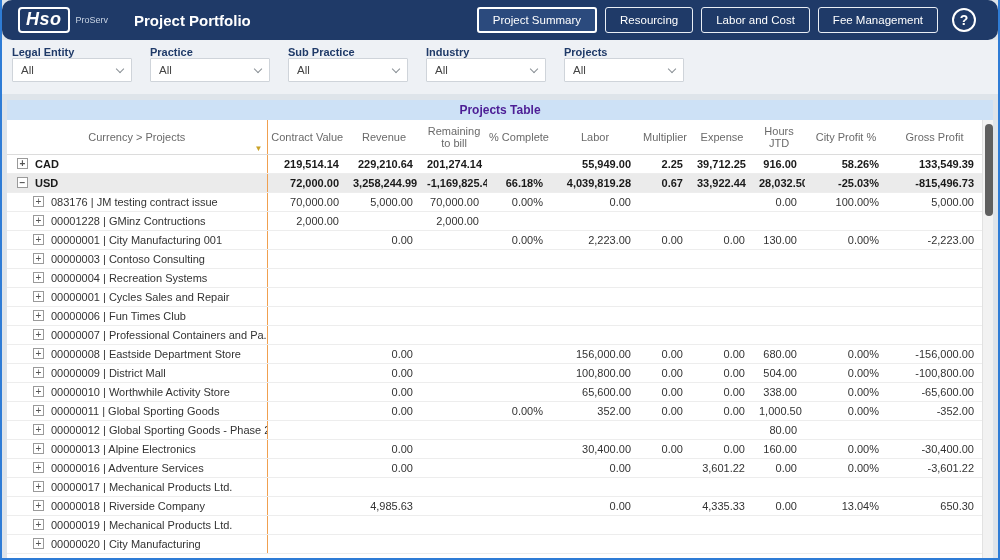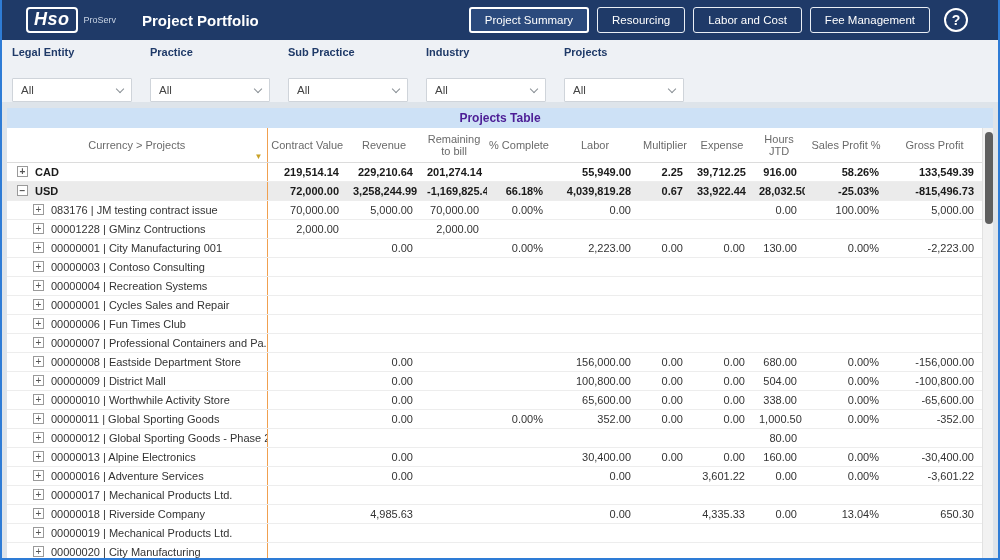--- a/index.html
+++ b/index.html
@@ -3,35 +3,35 @@
 <meta charset="utf-8">
 <style>
   * { box-sizing: border-box; margin: 0; padding: 0; }
   html,body { width:1000px; height:560px; font-family:"Liberation Sans", sans-serif; }
   .page {
     width:1000px; height:560px; background:#dee4ea; overflow:hidden;
     border-left:2px solid #2e7cd6; border-right:2px solid #2e7cd6; border-bottom:2px solid #2e7cd6;
     display:flex; flex-direction:column;
   }
   
-  .topbar { height:40px; flex:0 0 40px; background:#1f3a68; display:flex; align-items:center; padding:0 24px; }
+  .topbar { height:40px; flex:0 0 40px; background:#1f3a68; display:flex; align-items:center; padding:0 16px;border-radius:10px; }
   .logo { color:#fff; font-style:italic; font-weight:bold; font-size:18px; border:2px solid #fff; border-radius:4px; padding:0 6px 1px 6px; letter-spacing:.5px; }
   .logo-sub { color:#c9d4e4; font-size:9px; margin-left:6px; }
   .app-title { color:#fff; font-size:15px; font-weight:bold; margin-left:26px; }
   .spacer { flex:1; }
   .navbtn { height:26px; padding:0 14px; margin-left:8px; background:#1f3a68; color:#fff; font-size:11.5px;
             border:1px solid #e9eef5; border-radius:3px; cursor:pointer; font-family:inherit;text-align:center; }
   .navbtn.active { background:#2b4a7d; border:2px solid #ffffff; }
   .help { width:24px; height:24px; border:2px solid #fff; border-radius:50%; color:#fff; font-size:14px; font-weight:bold;
           text-align:center; line-height:20px; margin:0 6px 0 14px; cursor:pointer; }
   
   .filterbar { flex:0 0 54px; background:#eef1f5; display:flex; align-items:flex-start; padding:6px 10px 0 10px; }
   .filters { display:flex; }
   .fgroup { width:120px; margin-right:18px; }
-  .flabel { font-size:11px; font-weight:bold; color:#1f3a68; margin-bottom:20px; }
+  .flabel { font-size:11px; font-weight:bold; color:#1f3a68; margin-bottom:0; }
   .fselect { height:24px; background:#fff; border:1px solid #cfd4da; border-radius:1px; padding:0 8px;
              display:flex; align-items:center; justify-content:space-between; font-size:11.5px; color:#444; cursor:pointer; }
   .chev { width:6px; height:6px; border-left:1.5px solid #8a9096; border-bottom:1.5px solid #8a9096;
           transform:rotate(-45deg); margin-top:-3px; }
   .viewbtns { margin-left:auto; display:flex; align-items:center; margin-top:12px; }
   .btn-table { height:26px; padding:0 16px; background:#1f3a68; color:#fff; border:1px solid #1f3a68;
                border-radius:4px; font-size:11.5px; cursor:pointer; font-family:inherit; }
   .btn-graph { height:26px; padding:0 12px; margin-left:10px; background:#f4fbfb; color:#17606b;
                border:1px solid #7fd0d2; border-radius:14px; font-size:11.5px; cursor:pointer;
                display:flex; align-items:center; gap:5px; font-family:inherit; box-shadow:0 0 3px #aee3e4; }
@@ -132,21 +132,21 @@
             <tr>
               <th>Currency &gt; Projects<span class="col-filter">▼</span></th>
               <th>Contract Value</th>
               <th>Revenue</th>
               <th>Remaining to bill</th>
               <th>% Complete</th>
               <th>Labor</th>
               <th>Multiplier</th>
               <th>Expense</th>
               <th>Hours JTD</th>
-              <th>Sales Profit %</th>
+              <th>City Profit %</th>
               <th>Gross Profit</th>
             </tr>
           </thead>
           <tbody>
             <tr class="group">
               <td>
                 <div class="rowhead">
                   <span class="expander indent1">+</span>
                   <span>CAD</span>
                 </div>

